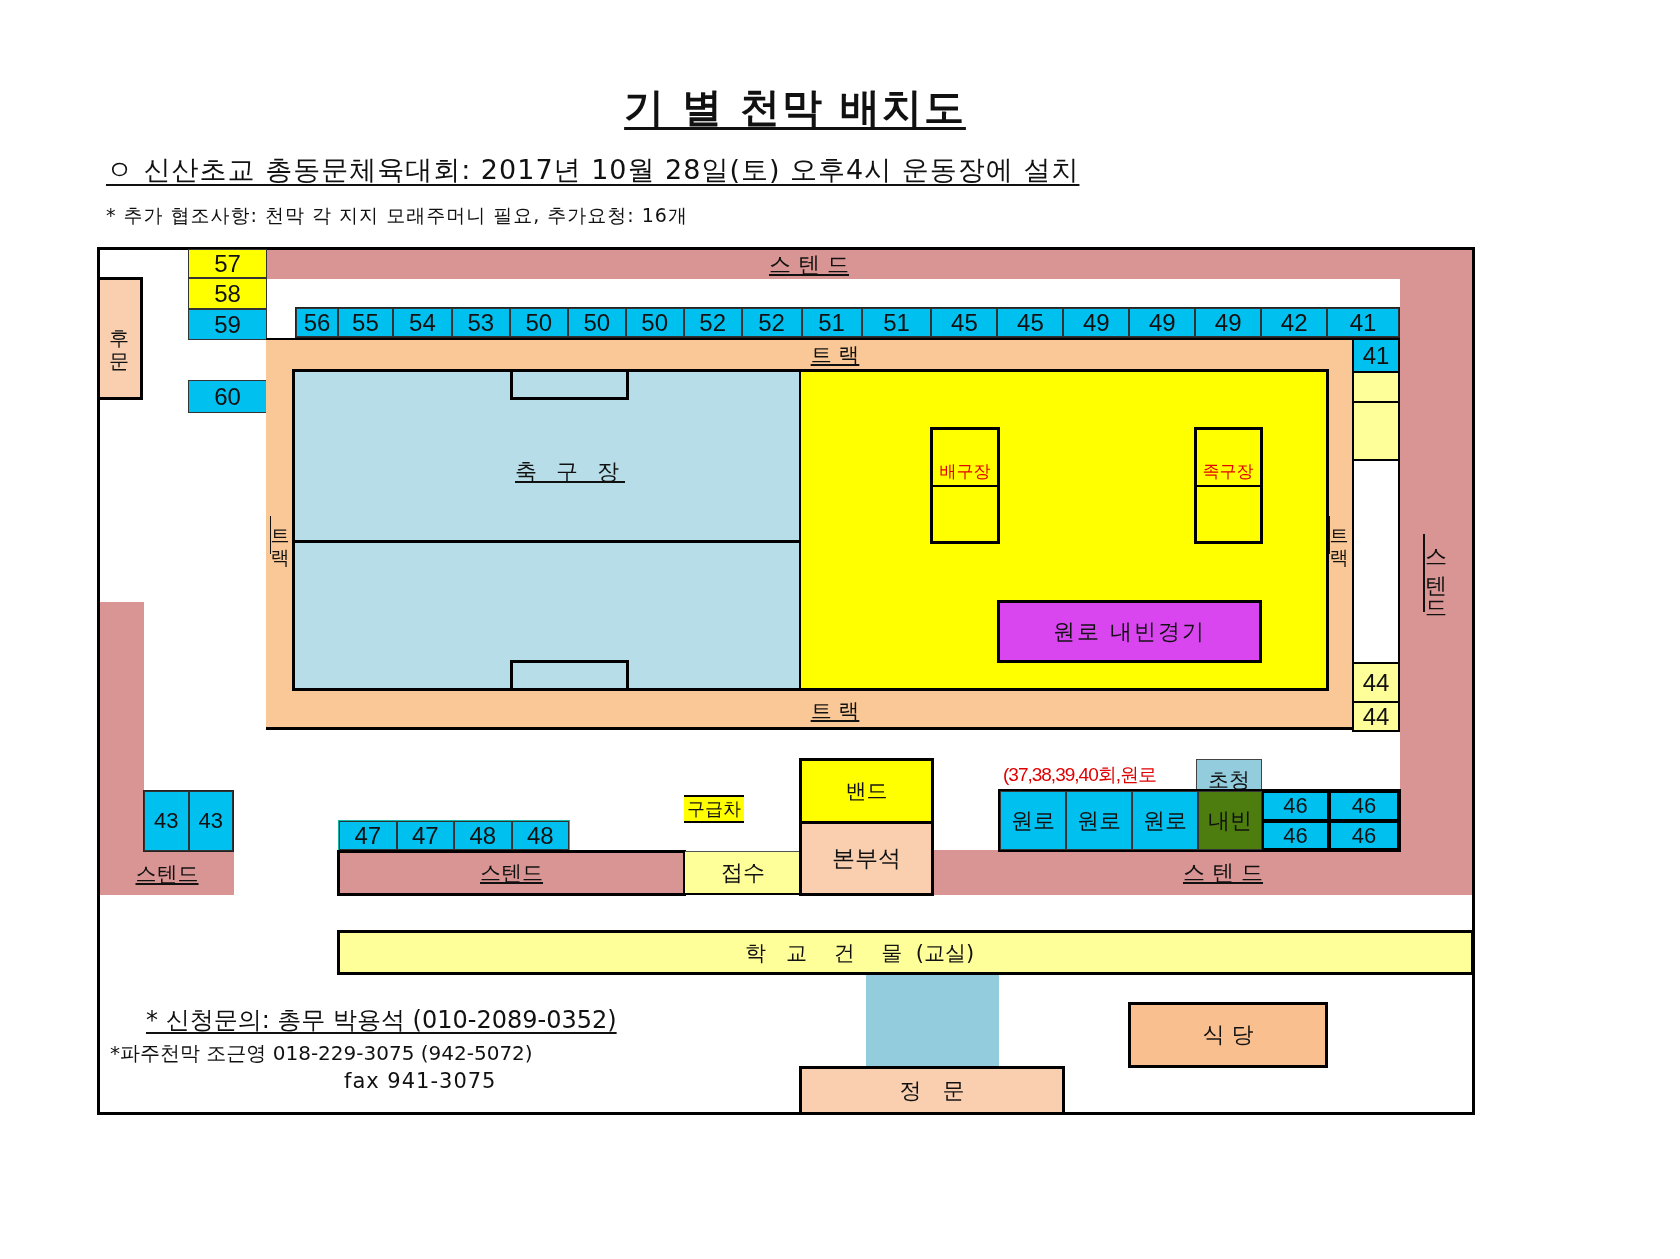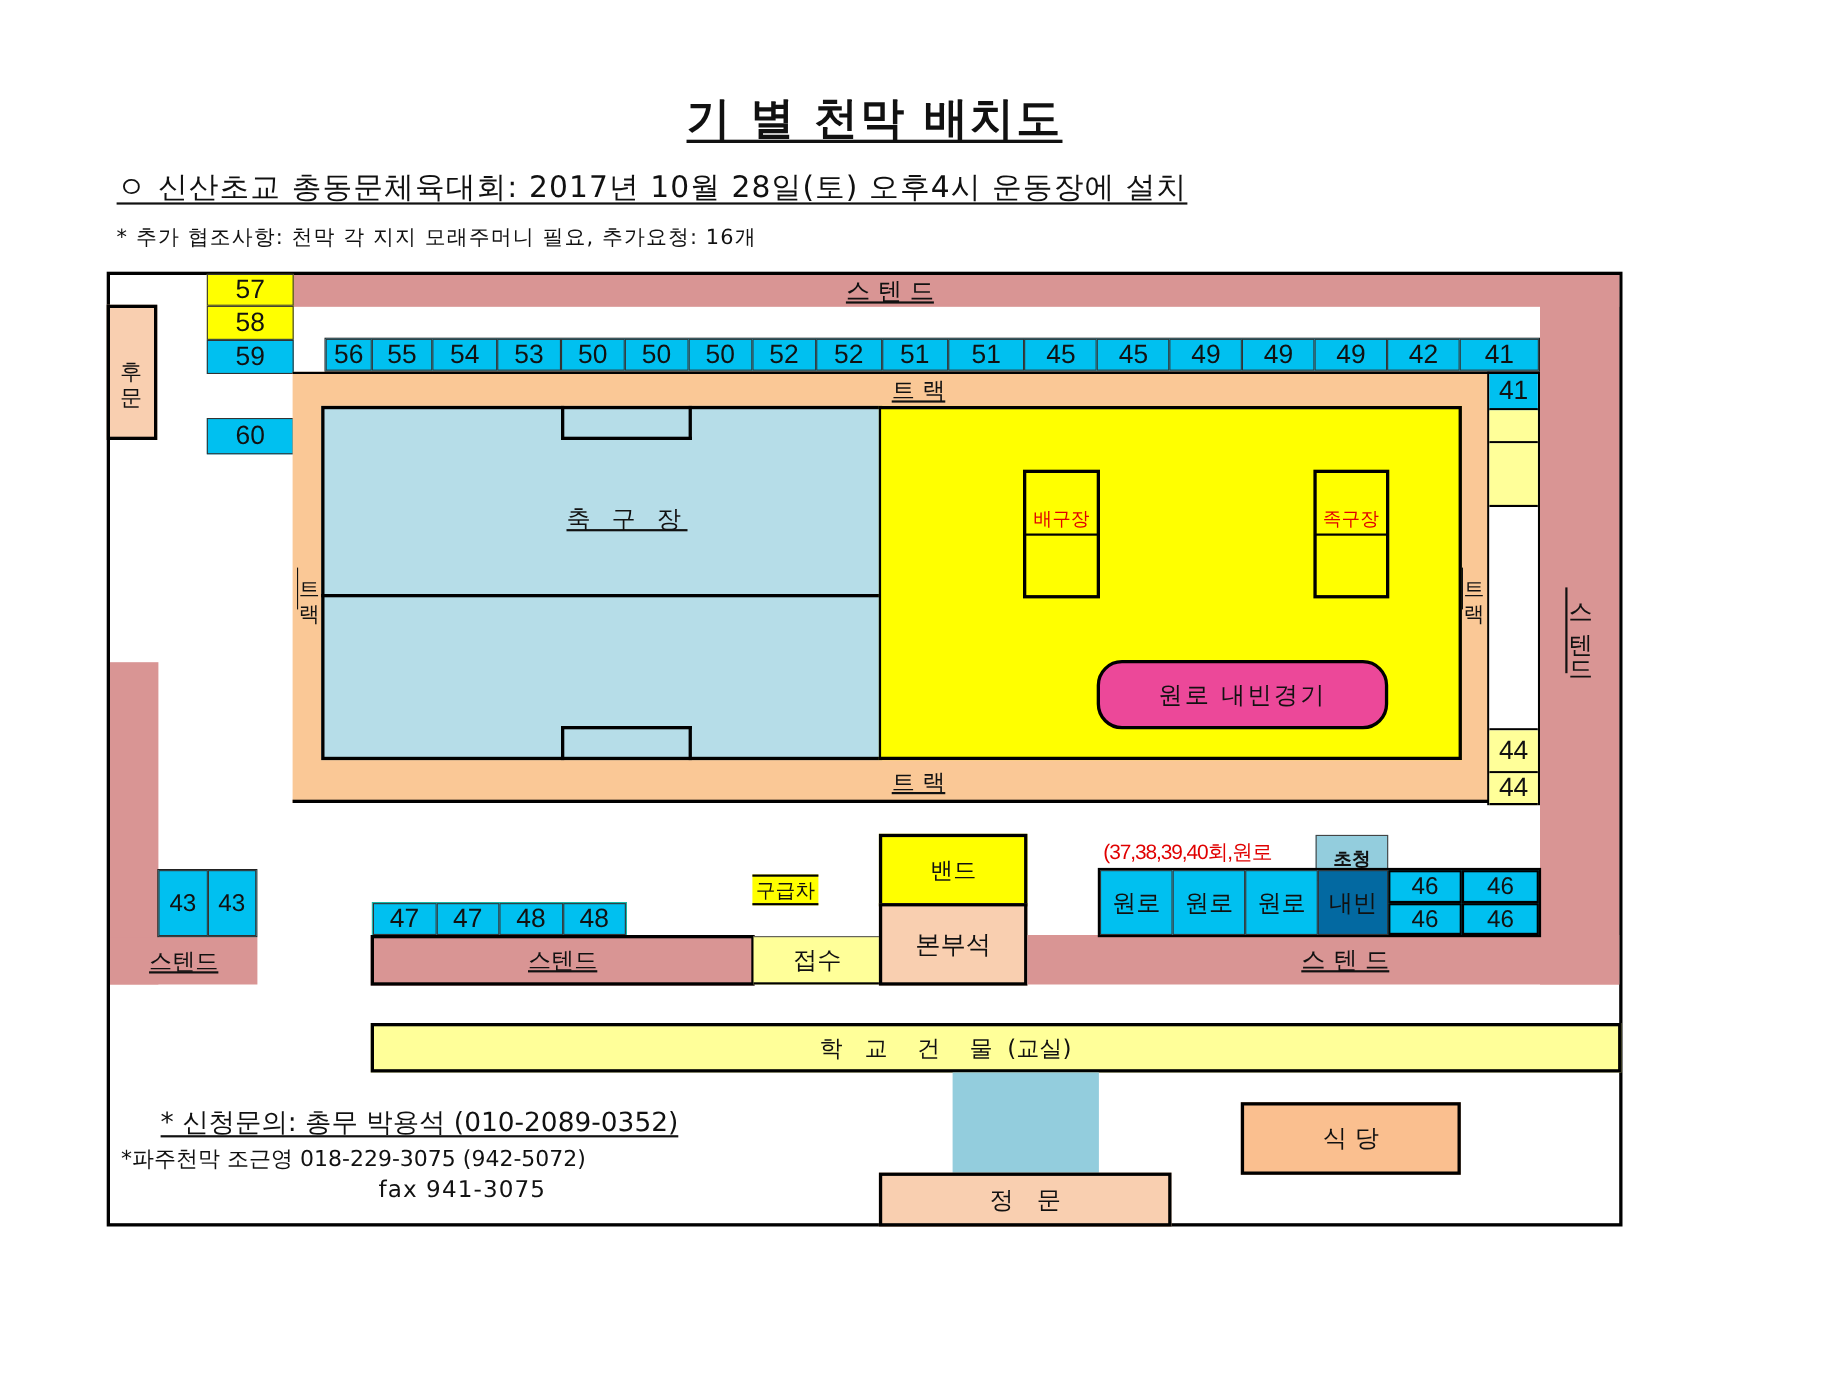--- a/index.html
+++ b/index.html
@@ -13,21 +13,21 @@
               text-decoration-thickness:2px; letter-spacing:1px; white-space:nowrap; }
   .note { left:106px; top:203px; font-size:19px; white-space:nowrap; letter-spacing:1px; }
   .frame { left:97px; top:247px; width:1378px; height:868px; border:3px solid #000; background:#fff; }
   .stand { background:#d99594; }
   .track { background:#fac896; }
   .blue { background:#00c0f0; }
   .yellow { background:#ffff00; }
   .lyellow { background:#ffff99; }
   .peach { background:#f9cfb0; }
   .field-blue { background:#b6dde8; }
-  .green { background:#ec4899;border-radius:23px; }
+  .green { background:#d946ef; }
   .bd3 { border:3px solid #000; }
   .lbl { display:flex; align-items:center; justify-content:center; text-align:center; white-space:nowrap; }
   .tent { display:flex; align-items:center; justify-content:center; font-family:"Liberation Sans Narrow","Liberation Sans", sans-serif;
           font-size:24px; color:#111; border:1px solid #333; box-sizing:border-box; }
   .uline { text-decoration:underline; }
   .vert { writing-mode:vertical-rl; text-orientation:upright; letter-spacing:4px; }
   .red { color:#e00000; }
   .row { display:flex; }
 </style>
 </head>
@@ -163,29 +163,29 @@
 <div class="abs peach bd3 lbl" style="left:799px;top:821px;width:135px;height:75px;font-size:23px;">
   <span>본부석</span>
 </div>
 
 <div class="abs stand lbl" style="left:934px;top:850px;width:538px;height:45px;font-size:22px;padding-left:40px;">
   <span class="uline">스  텐  드</span>
 </div>
 
 <div class="abs red" style="left:1003px;top:762px;font-size:19px;white-space:nowrap;font-family:'Liberation Sans',sans-serif;letter-spacing:-1px;">(37,38,39,40회,원로</div>
 
-<div class="abs lbl" style="left:1196px;top:759px;width:66px;height:42px;background:#93cddd;border:1px solid #444;font-size:17px;font-weight:bold;">
+<div class="abs lbl" style="left:1196px;top:759px;width:66px;height:42px;background:#93cddd;border:1px solid #444;font-size:21px;">
   <span>초청</span>
 </div>
 
 <div class="abs row" style="left:998px;top:789px;width:403px;height:63px;border:2px solid #000;">
   <div class="tent blue" style="width:66px;font-size:22px;">원로</div>
   <div class="tent blue" style="width:66px;font-size:22px;">원로</div>
   <div class="tent blue" style="width:66px;font-size:22px;">원로</div>
-  <div class="tent" style="width:64px;font-size:22px;background:#0369a1;">내빈</div>
+  <div class="tent" style="width:64px;font-size:22px;background:#4d7c0f;">내빈</div>
   <div style="width:137px;display:flex;flex-wrap:wrap;">
     <div class="tent blue" style="width:67px;height:30px;font-size:22px;border:2px solid #000;">46</div>
     <div class="tent blue" style="width:70px;height:30px;font-size:22px;border:2px solid #000;">46</div>
     <div class="tent blue" style="width:67px;height:29px;font-size:22px;border:2px solid #000;">46</div>
     <div class="tent blue" style="width:70px;height:29px;font-size:22px;border:2px solid #000;">46</div>
   </div>
 </div>
 
 <div class="abs lyellow bd3 lbl" style="left:337px;top:930px;width:1137px;height:45px;font-size:21px;padding-right:92px;white-space:pre;">
   <span>학   교    건    물  (교실)</span>

